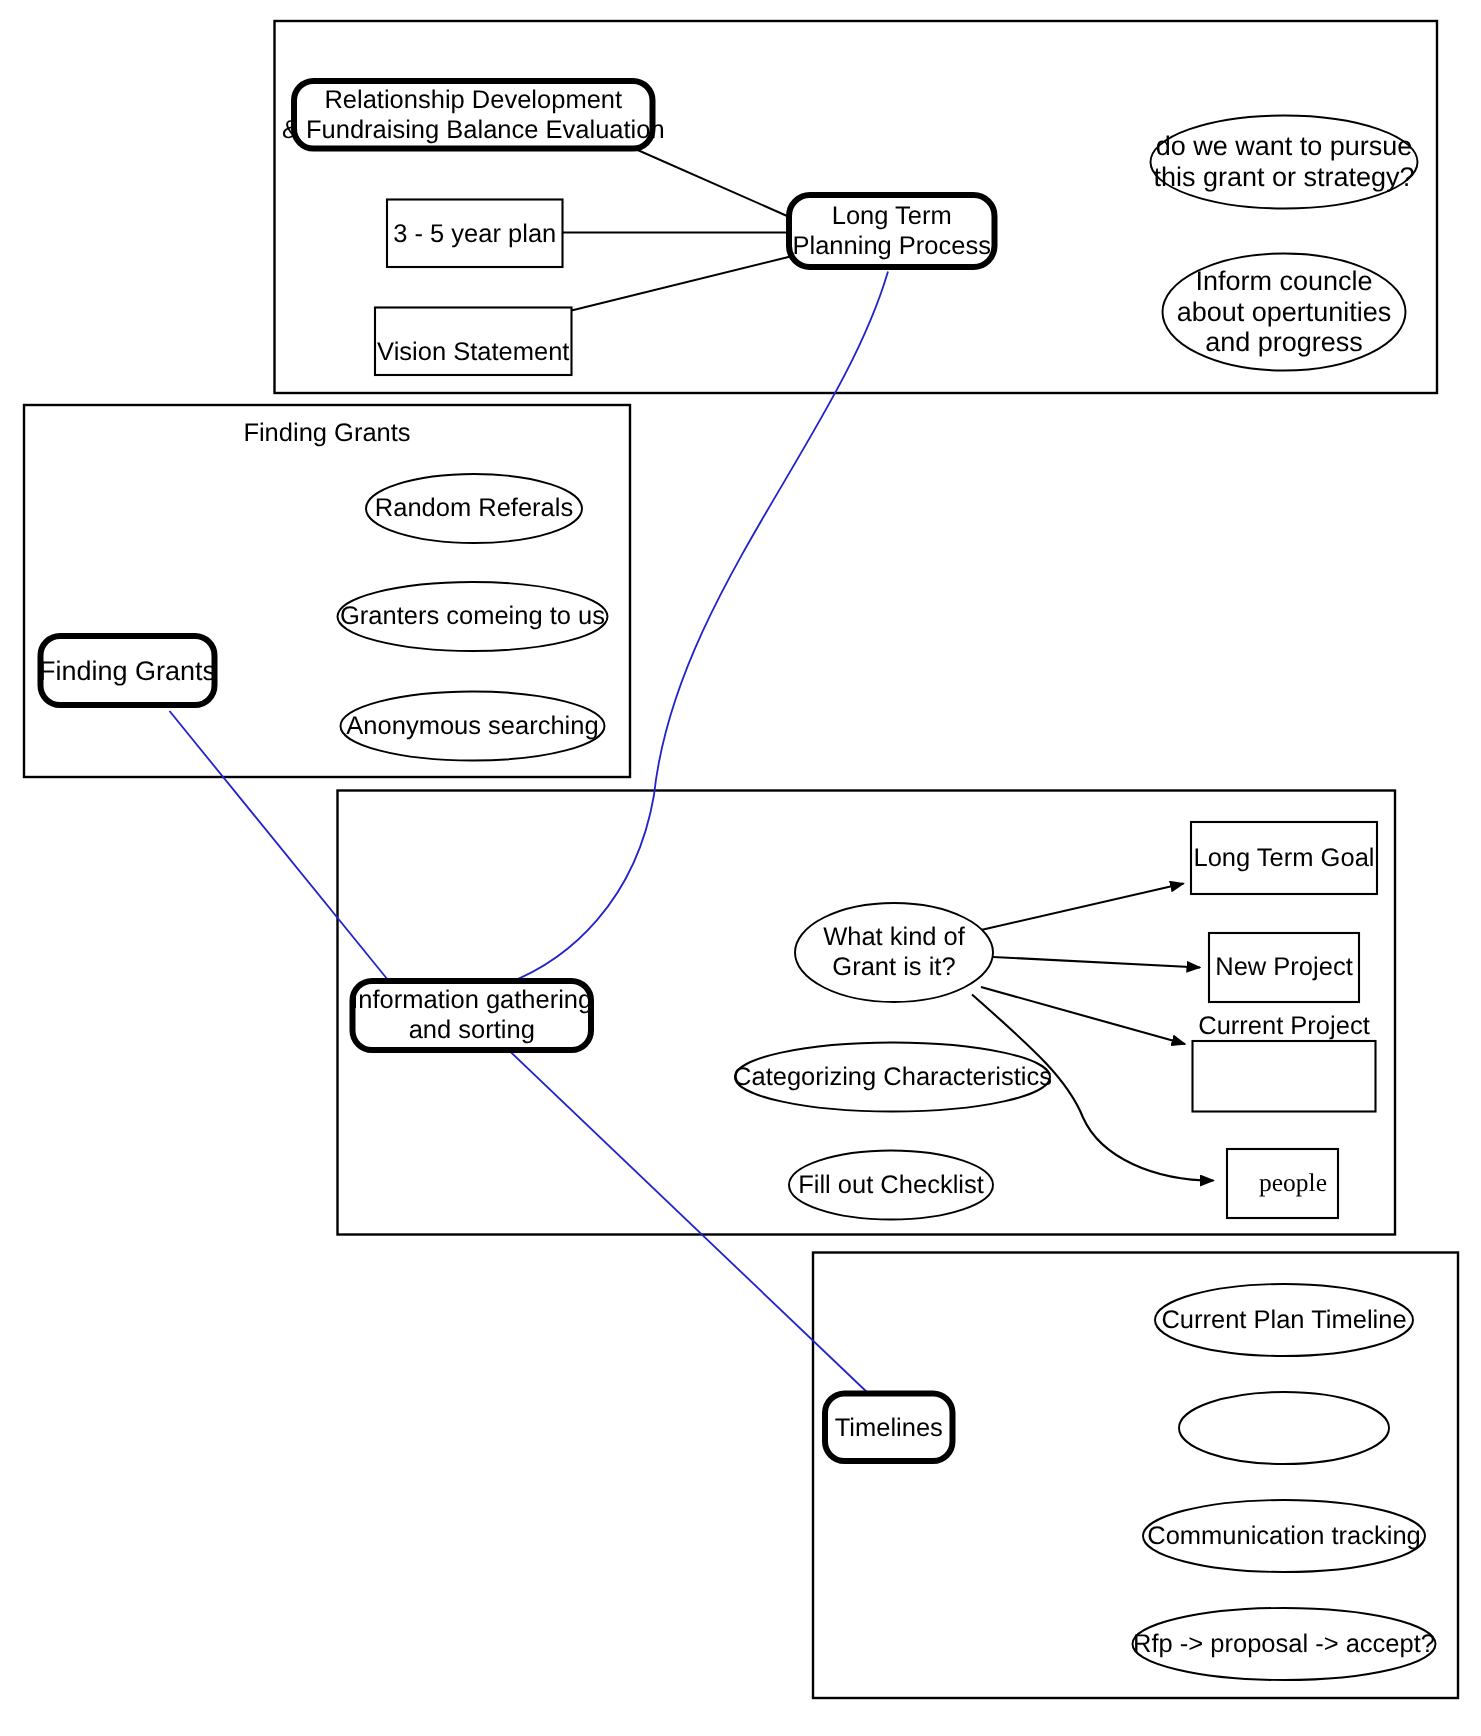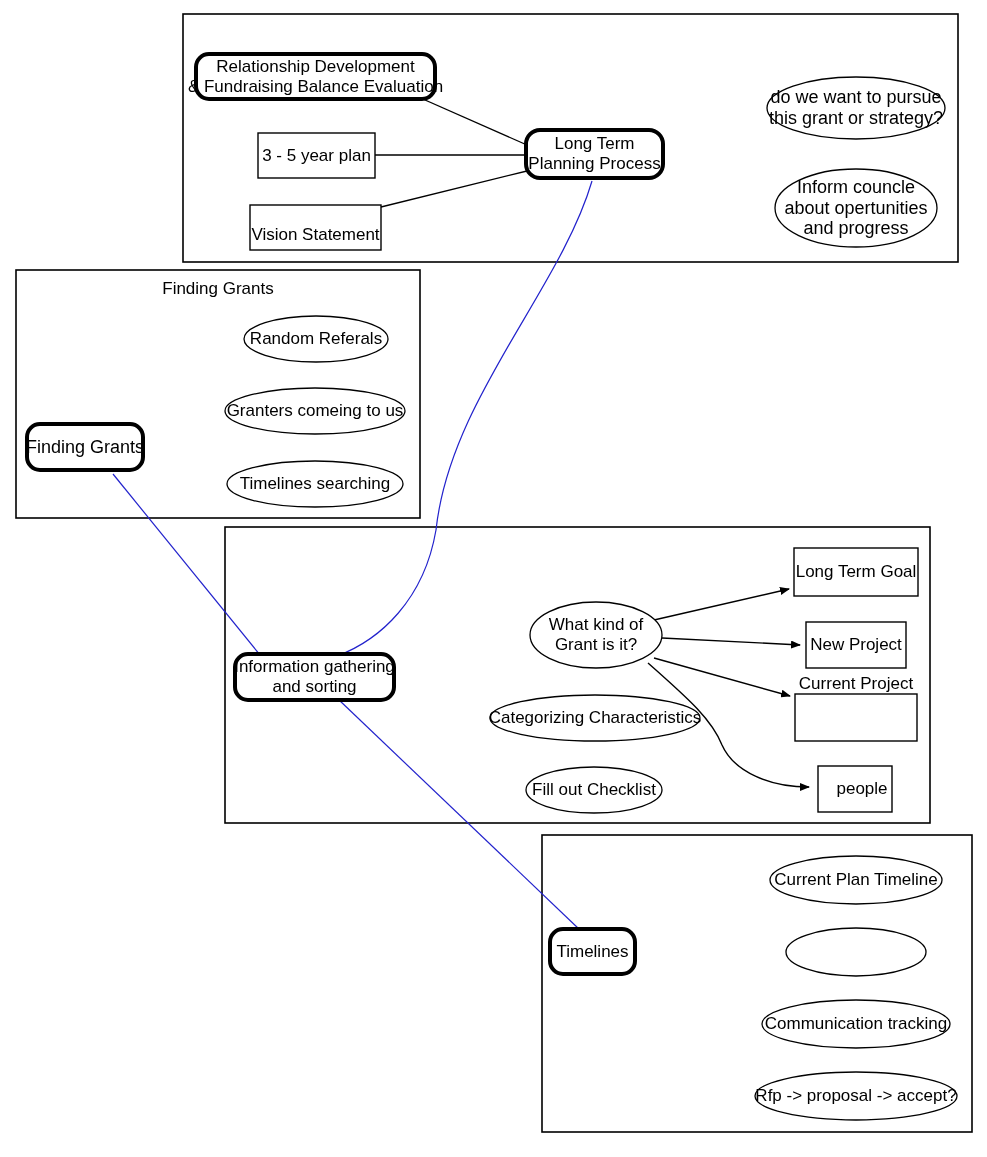--- a/index.html
+++ b/index.html
@@ -123,39 +123,39 @@
   <div class="node-label fs13" style="left:775px; top:169px; width:162px; height:78px;">Inform councle
 about opertunities
 and progress</div>
 
   <div class="node-label fs13" style="left:27px; top:424px; width:116px; height:46px;">Finding Grants</div>
 
   <div class="node-label fs14" style="left:244px; top:316px; width:144px; height:46px;">Random Referals</div>
 
   <div class="node-label fs14" style="left:225px; top:388px; width:180px; height:46px;">Granters comeing to us</div>
 
-  <div class="node-label fs14" style="left:227px; top:461px; width:176px; height:46px;">Timelines searching</div>
+  <div class="node-label fs14" style="left:227px; top:461px; width:176px; height:46px;">Anonymous searching</div>
 
   <div class="node-label fs14" style="left:235px; top:654px; width:159px; height:46px;">Information gathering
 and sorting</div>
 
   <div class="node-label fs14" style="left:530px; top:602px; width:132px; height:66px;">What kind of
 Grant is it?</div>
 
   <div class="node-label fs14" style="left:490px; top:695px; width:210px; height:46px;">Categorizing Characteristics</div>
 
   <div class="node-label fs14" style="left:526px; top:767px; width:136px; height:46px;">Fill out Checklist</div>
 
   <div class="node-label fs14" style="left:794px; top:548px; width:124px; height:48px;">Long Term Goal</div>
 
   <div class="node-label fs14" style="left:806px; top:622px; width:100px; height:46px;">New Project</div>
 
   <div class="node-label fs14" style="left:795px; top:660px; width:122px; height:47px;">Current Project</div>
 
-  <div class="node-label fs14" style="left:818px; top:766px; width:88px; height:46px;">people</div>
+  <div class="node-label fs14" style="left:818px; top:766px; width:88px; height:46px;font-family:Liberation Serif, serif;">people</div>
 
   <div class="node-label fs14" style="left:550px; top:929px; width:85px; height:45px;">Timelines</div>
 
   <div class="node-label fs14" style="left:770px; top:857px; width:172px; height:46px;">Current Plan Timeline</div>
 
 
   <div class="node-label fs14" style="left:762px; top:1001px; width:188px; height:46px;">Communication tracking</div>
 
   <div class="node-label fs14" style="left:755px; top:1073px; width:202px; height:46px;">Rfp -&gt; proposal -&gt; accept?</div>
 

